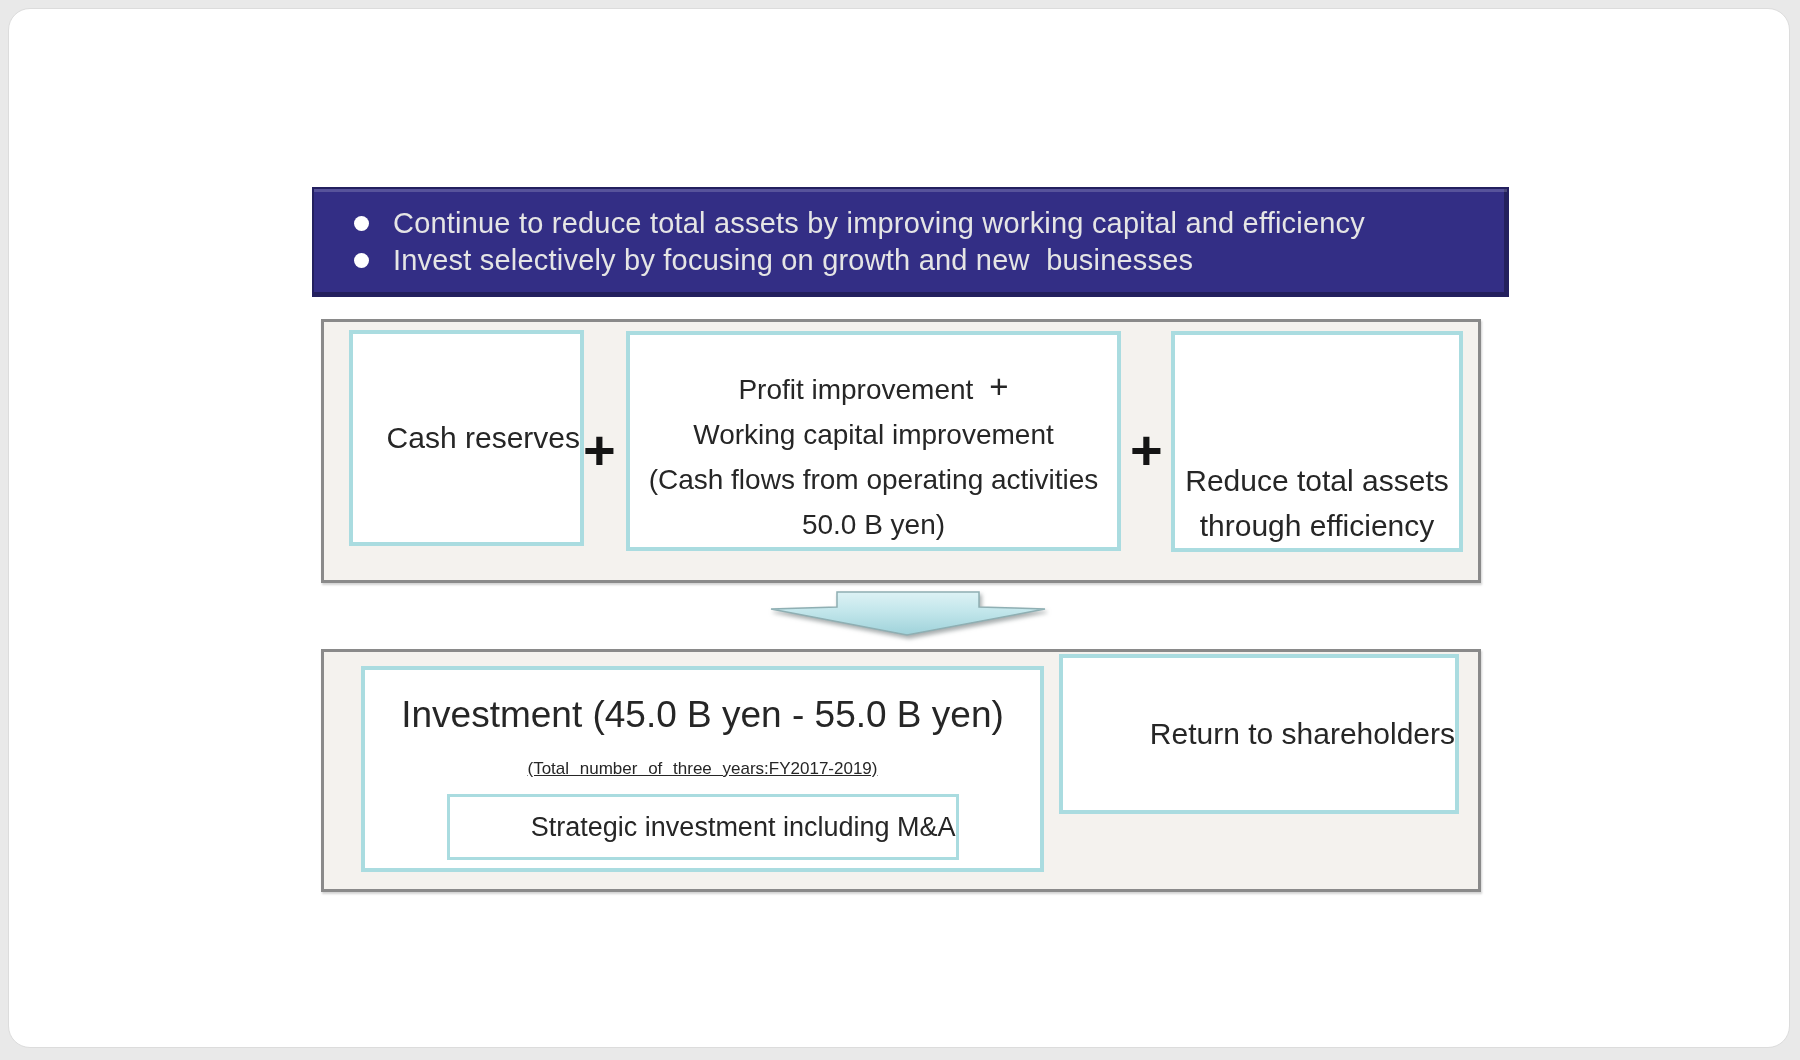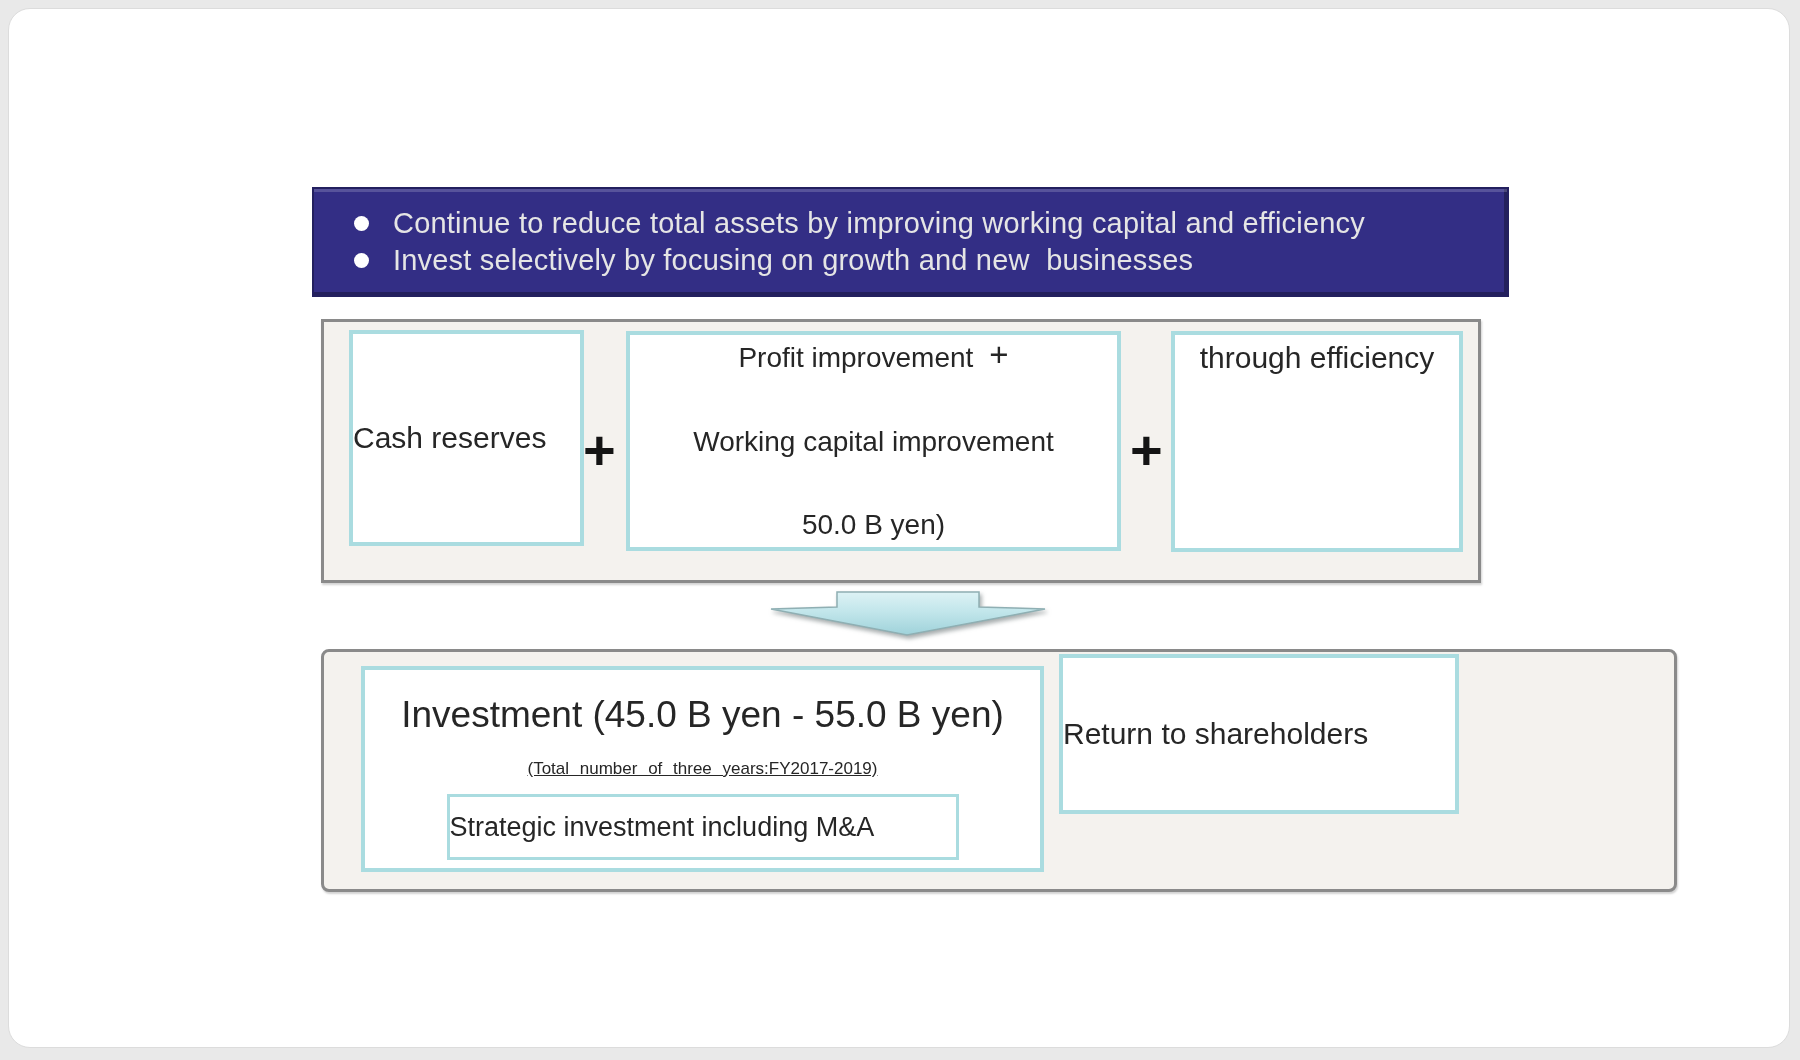--- a/index.html
+++ b/index.html
@@ -29,26 +29,26 @@
   .banner-row{display:flex;align-items:center;gap:24px;}
   .banner-row .dot{width:15px;height:15px;border-radius:50%;background:#ffffff;flex:none;}
   .banner-row .btxt{color:#e5e5e5;font-size:29px;letter-spacing:.2px;white-space:pre;}
   
   .panel{
     position:absolute;background:#f4f2ee;
     border:3px solid #8a8a8a;box-sizing:border-box;
     box-shadow:1px 2px 2px rgba(0,0,0,.18);
   }
   .panel-mid{left:312px;top:310px;width:1160px;height:264px;}
-  .panel-bot{left:312px;top:640px;width:1356px;height:243px;border-radius:8px;}
+  .panel-bot{left:312px;top:640px;width:1160px;height:243px;}
   
   .tbox{
     position:absolute;background:#ffffff;border:4px solid #aadce0;
     box-sizing:border-box;
-    display:flex;align-items:center;justify-content:space-between;
+    display:flex;align-items:center;justify-content:flex-end;
     text-align:center;color:#262626;
   }
   .box-cash{left:25px;top:8px;width:235px;height:216px;font-size:30px;}
   .box-op{left:302px;top:9px;width:495px;height:220px;flex-direction:column;font-size:28px;line-height:45px;}
   .box-op .opline1{display:flex;align-items:center;}
   .box-op .opplus{margin-left:16px;font-size:33px;position:relative;top:-3px;}
   .box-reduce{left:847px;top:9px;width:292px;height:221px;flex-direction:column;font-size:30px;line-height:45px;}
   .plus{
     position:absolute;font-size:56px;font-weight:700;color:#141414;line-height:1;
   }
@@ -94,26 +94,28 @@
     </div>
 
     <div class="plus plus1">+</div>
 
     <div class="tbox box-op">
       <div class="opline1">
         <span>Profit improvement</span>
         <span class="opplus">+</span>
       </div>
       <div>Working capital improvement</div>
+      <div>(Cash flows from operating activities</div>
       <div>50.0 B yen)</div>
     </div>
 
     <div class="plus plus2">+</div>
 
     <div class="tbox box-reduce">
+      <div>Reduce total assets</div>
       <div>through efficiency</div>
     </div>
   </div>
 
   <svg class="arrow" viewBox="0 0 320 58">
     <defs>
       <linearGradient id="ag" x1="0" y1="0" x2="0" y2="1">
         <stop offset="0" stop-color="#ddf2f5"></stop>
         <stop offset="0.45" stop-color="#c2e6eb"></stop>
         <stop offset="1" stop-color="#9fd2da"></stop>

